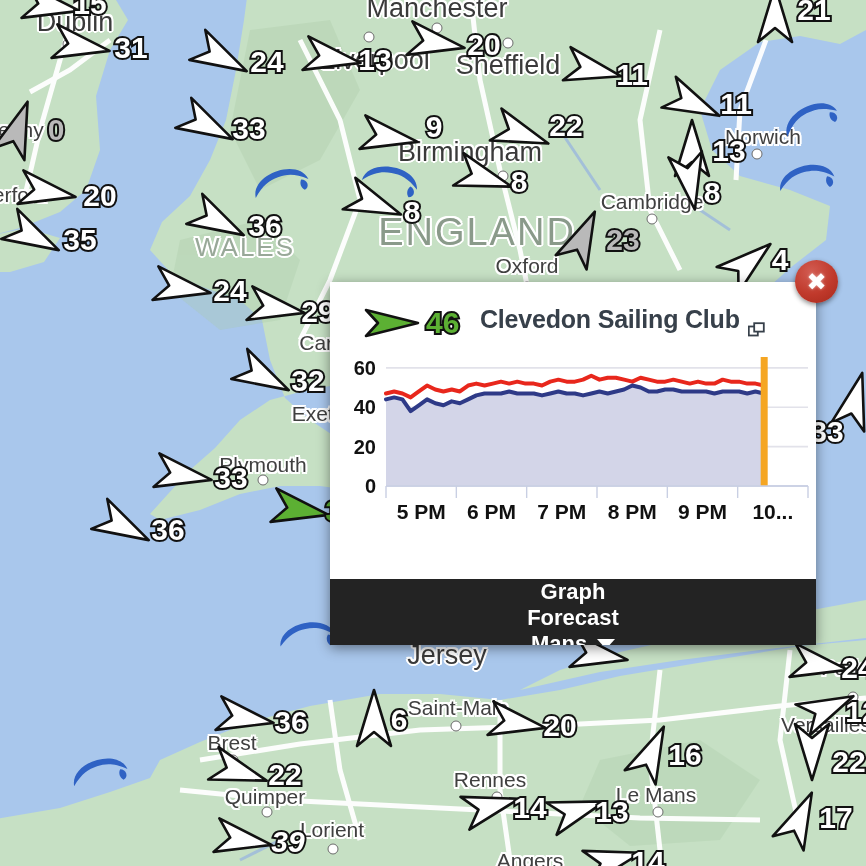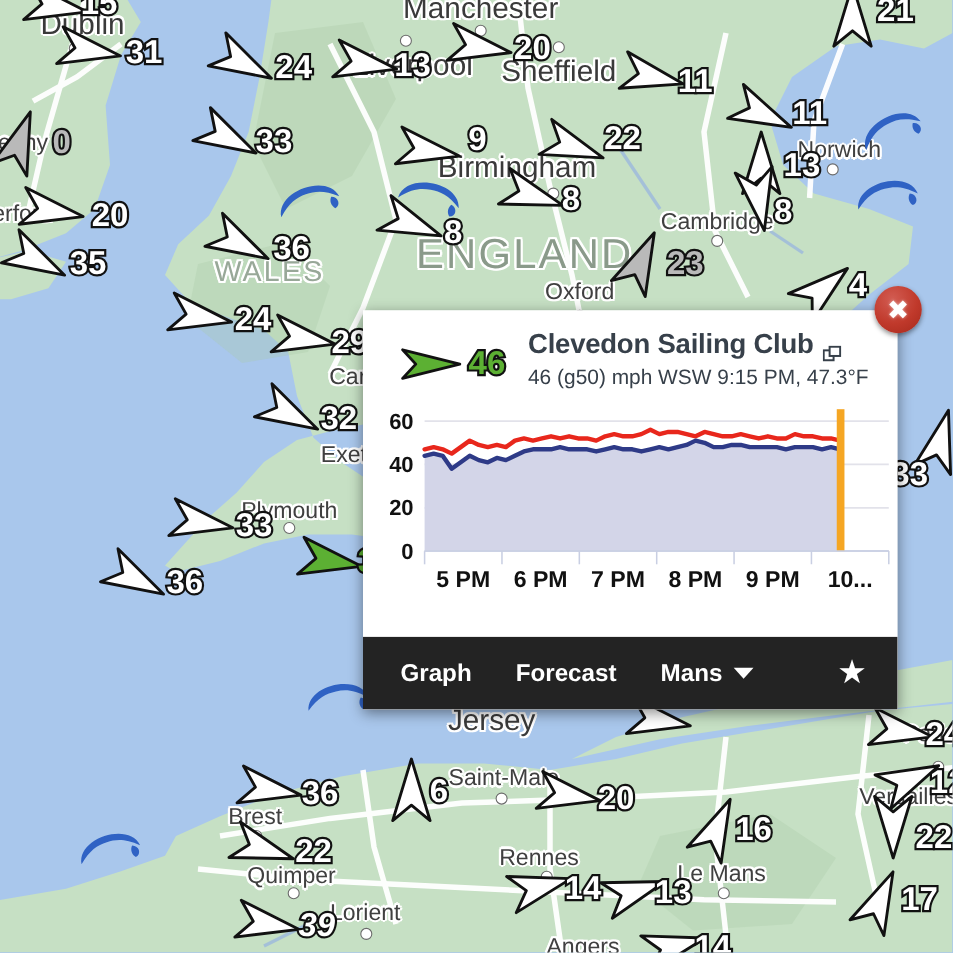--- a/index.html
+++ b/index.html
@@ -89,21 +89,21 @@
   #pop-sub{font-size:19px;color:#37404a;margin-top:5px;line-height:1.2;}
   .extlink{display:inline-block;width:17px;height:15px;position:relative;top:2px;}
 
   
   #chart-area{flex:1;position:relative;padding:6px 8px 0 8px;}
   #chart{position:absolute;left:0;top:0;width:486px;height:200px;}
 
   
   #pop-foot{
     height:66px;background:#232323;display:flex;align-items:center;
-    padding:0 14px;box-sizing:border-box;
+    padding:0 14px;box-sizing:border-box;flex-direction:column;
   }
   .fbtn{
     color:#fff;font-weight:bold;font-size:22px;
     padding:0 20px;cursor:pointer;display:flex;align-items:center;gap:10px;
   }
   .caret{
     width:0;height:0;border-left:9px solid transparent;border-right:9px solid transparent;
     border-top:10px solid #fff;display:inline-block;
   }
   .star{margin-left:auto;color:#fff;font-size:30px;padding:0 14px;cursor:pointer;line-height:1;}
@@ -507,21 +507,20 @@
       <div id="pop-title-wrap">
         <div id="pop-title">
           <span>Clevedon Sailing Club</span>
           <span class="extlink">
             <svg width="17" height="15" viewBox="0 0 17 15">
               <rect x="0.8" y="4.5" width="9" height="9" fill="none" stroke="#37404a" stroke-width="1.8"></rect>
               <rect x="6.2" y="1.2" width="9.6" height="8.4" fill="#ffffff" stroke="#37404a" stroke-width="1.8"></rect>
             </svg>
           </span>
         </div>
-        <div id="pop-sub">46 (g50) mph WSW 9:15 PM, 47.3°F</div>
       </div>
     </div>
 
     <div id="chart-area">
       <svg id="chart" viewBox="0 0 486 200">
           <rect x="56" y="12" width="422" height="128" fill="#ffffff"></rect>
           <line x1="56" y1="140" x2="478" y2="140" stroke="#c9cfe3" stroke-width="1.4"></line>
           <line x1="56" y1="100.61538461538461" x2="478" y2="100.61538461538461" stroke="#e2e2ea" stroke-width="1.6"></line>
           <line x1="56" y1="61.230769230769226" x2="478" y2="61.230769230769226" stroke="#e2e2ea" stroke-width="1.6"></line>
           <line x1="56" y1="21.84615384615384" x2="478" y2="21.84615384615384" stroke="#e2e2ea" stroke-width="1.6"></line>

